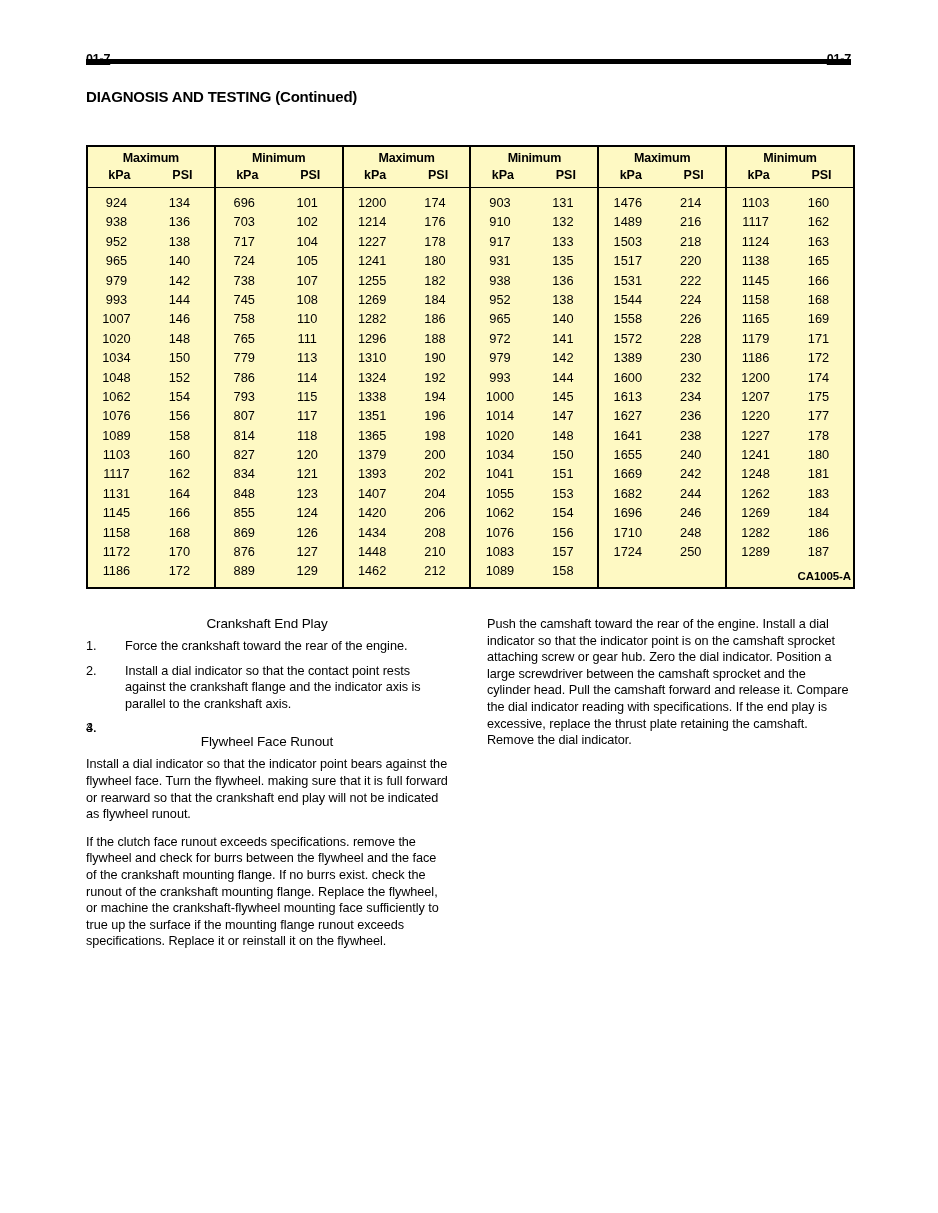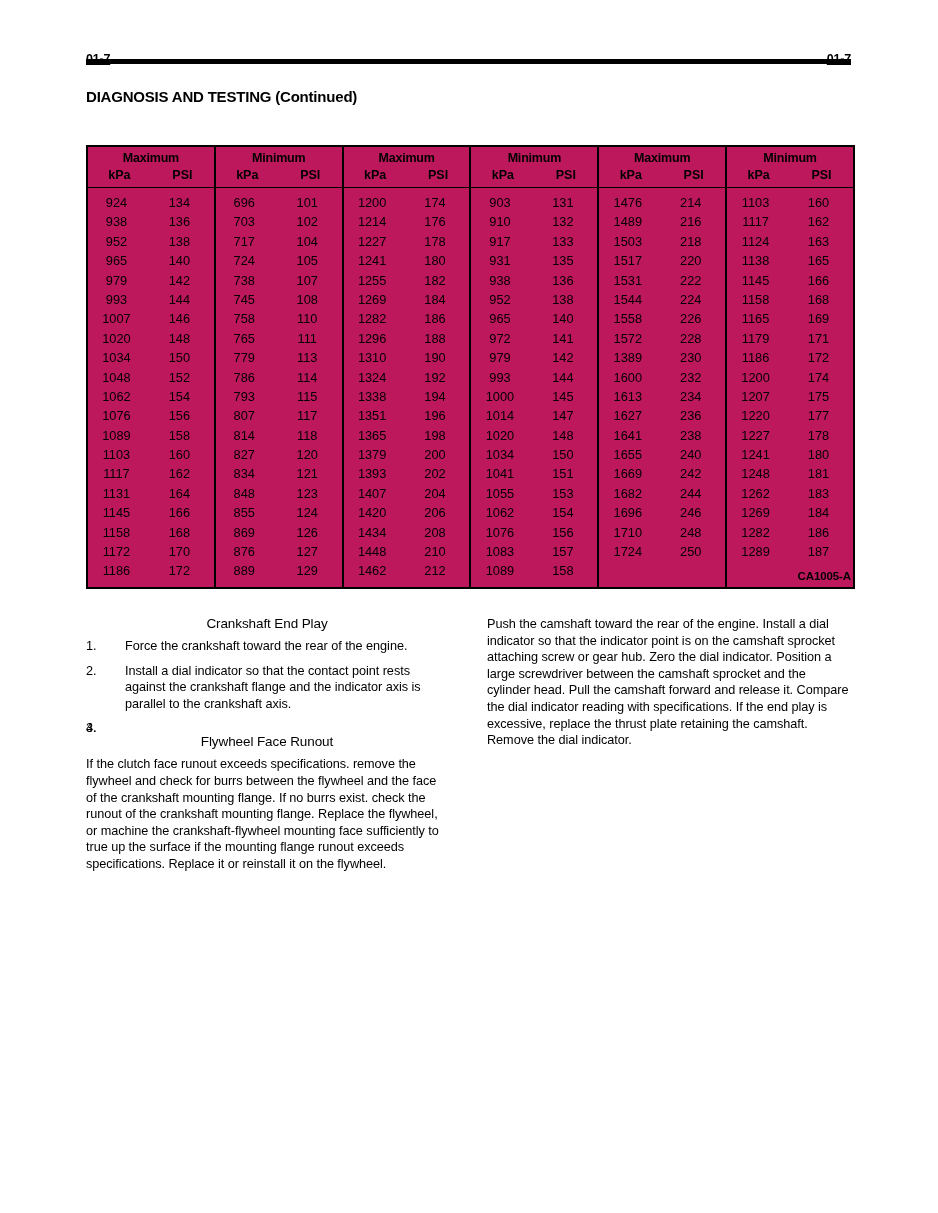--- a/index.html
+++ b/index.html
@@ -70,21 +70,21 @@
   }
 
   
   .spec-table {
     position: absolute;
     left: 86px;
     top: 145px;
     width: 765px;
     border: 2px solid #000;
     border-collapse: collapse;
-    background: #be185d;
+    background: #fef9c3;
   }
   .spec-table-inner {
     display: flex;
     flex-direction: row;
     width: 100%;
   }
   .col-group {
     flex: 1 1 0;
     border-right: 2px solid #000;
     box-sizing: border-box;
@@ -759,20 +759,21 @@
   <div class="body-col left">
     <div class="sub-heading">Crankshaft End Play</div>
     <ol class="steps">
         <li><span class="num">1.</span><span>Force the crankshaft toward the rear of the engine.</span></li>
         <li><span class="num">2.</span><span>Install a dial indicator so that the contact point rests against the crankshaft flange and the indicator axis is parallel to the crankshaft axis.</span></li>
         <li><span class="num">3.</span></li>
         <li><span class="num">4.</span></li>
       </ol>
 
     <div class="sub-heading spaced">Flywheel Face Runout</div>
+    <p class="para">Install a dial indicator so that the indicator point bears against the flywheel face. Turn the flywheel. making sure that it is full forward or rearward so that the crankshaft end play will not be indicated as flywheel runout.</p>
     <p class="para">If the clutch face runout exceeds specifications. remove the flywheel and check for burrs between the flywheel and the face of the crankshaft mounting flange. If no burrs exist. check the runout of the crankshaft mounting flange. Replace the flywheel, or machine the crankshaft-flywheel mounting face sufficiently to true up the surface if the mounting flange runout exceeds specifications. Replace it or reinstall it on the flywheel.</p>
   </div>
 
   <div class="body-col right">
     <p class="para">Push the camshaft toward the rear of the engine. Install a dial indicator so that the indicator point is on the camshaft sprocket attaching screw or gear hub. Zero the dial indicator. Position a large screwdriver between the camshaft sprocket and the cylinder head. Pull the camshaft forward and release it. Compare the dial indicator reading with specifications. If the end play is excessive, replace the thrust plate retaining the camshaft. Remove the dial indicator.</p>
   </div>
 
 </div>
 
 </body></html>

